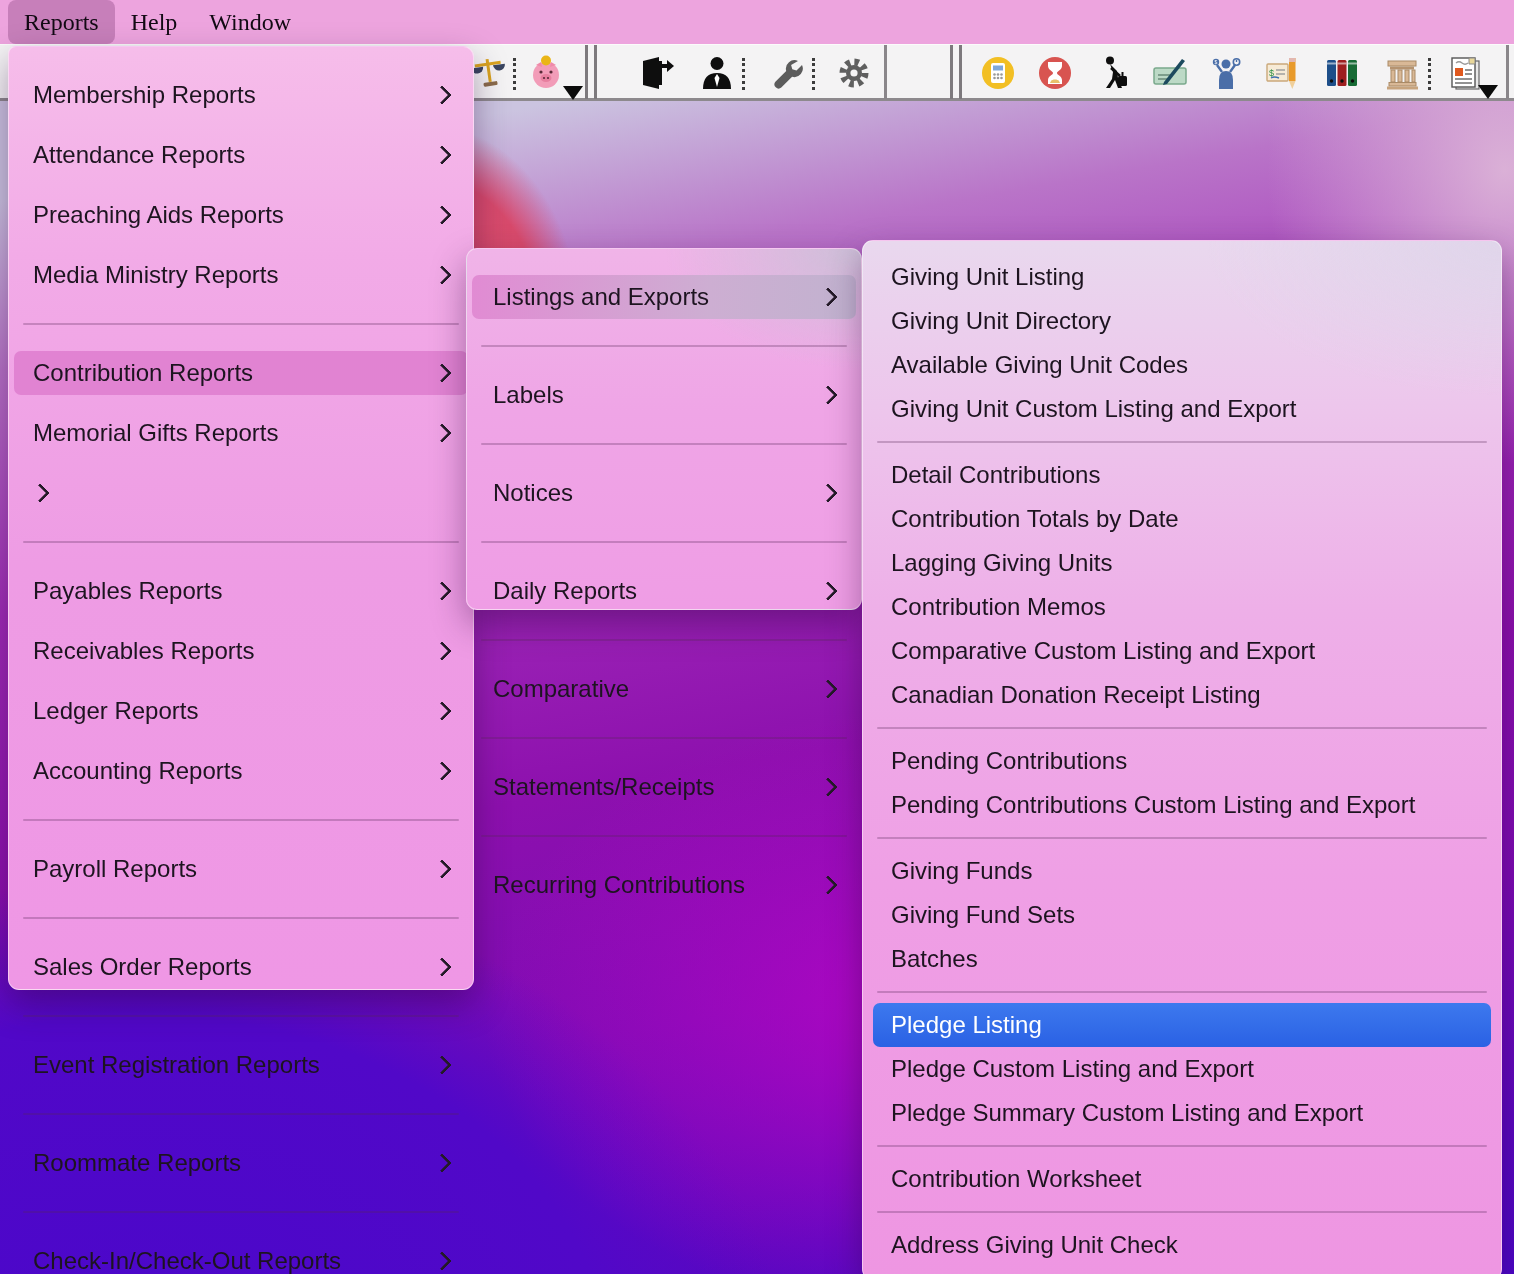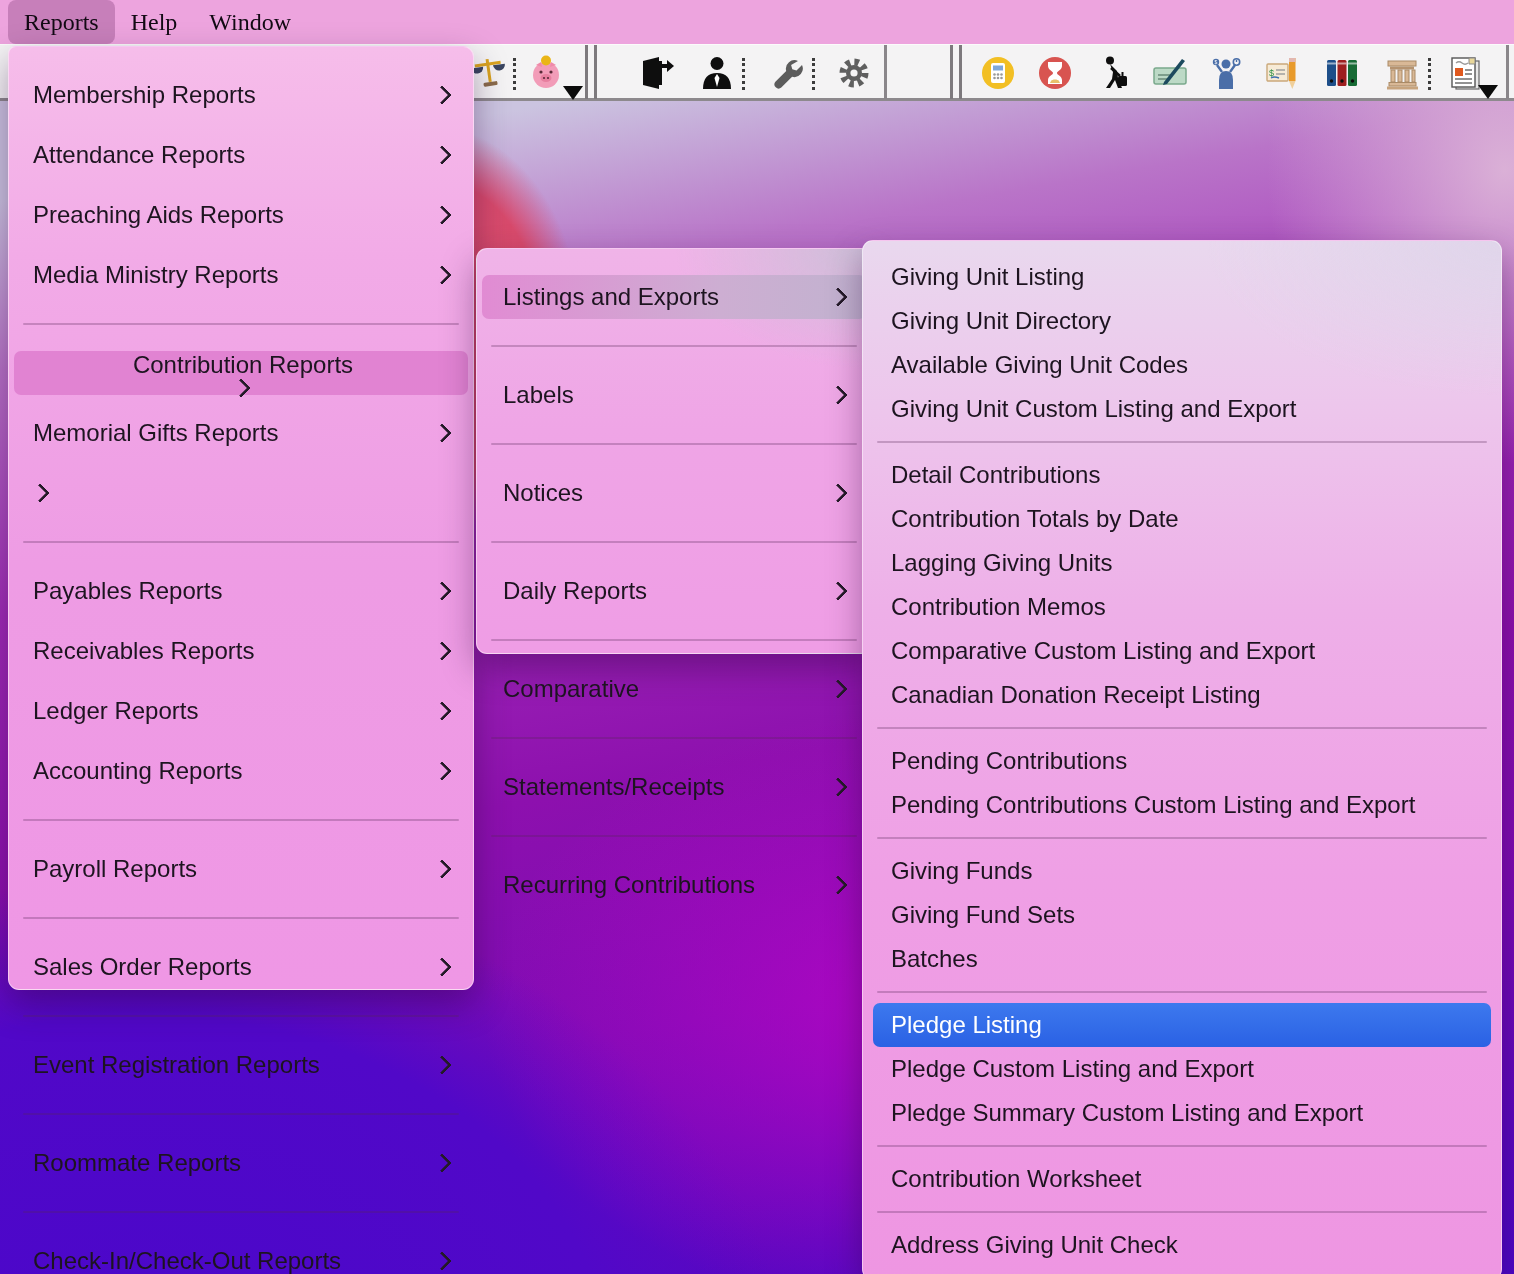--- a/index.html
+++ b/index.html
@@ -29,38 +29,38 @@
   .menubar{position:absolute;left:0;top:0;width:1514px;height:44px;background:#eda4de;
     display:flex;align-items:stretch;padding-left:8px;z-index:30;}
   .mb-item{display:flex;align-items:center;padding:0 16px;font-size:24px;color:#120a14;border-radius:8px;font-family:Liberation Serif, serif;}
   .mb-item.active{background:#c77fba;}
   
   .menu{position:absolute;box-sizing:border-box;border:1px solid rgba(255,255,255,.45);
     box-shadow:0 14px 34px rgba(40,0,55,.38);color:#1d1420;}
   .menu .inner{padding-top:10px;}
   .m1{left:8px;top:46px;width:466px;height:944px;border-radius:8px 11px 11px 11px;z-index:40;
     background:linear-gradient(180deg,#f6bdea 0%,#f2abe7 22%,#ee9ce4 55%,#ef97e5 100%);}
-  .m2{left:476px;top:248px;width:396px;height:406px;border-radius:11px;z-index:50;
+  .m2{left:466px;top:248px;width:396px;height:362px;border-radius:11px;z-index:50;
     background:radial-gradient(260px 160px at 100% 0%,rgba(203,192,215,.95) 0%,rgba(203,192,215,0) 75%),
       linear-gradient(180deg,#f0b4e8 0%,#efa5e6 45%,#ef9de5 100%);}
   .m3{left:862px;top:240px;width:640px;height:1040px;border-radius:11px;z-index:60;
     background:radial-gradient(420px 220px at 100% 0%,rgba(223,213,234,.9) 0%,rgba(223,213,234,0) 70%),
       linear-gradient(180deg,#e9d8ee 0%,#edc6ec 16%,#eeafe8 36%,#ef9fe5 62%,#ee96e2 100%);}
   .m3 .inner{padding-top:14px;}
   .mrow{height:44px;display:flex;align-items:center;font-size:24px;white-space:nowrap;}
   .m1 .mrow,.m2 .mrow{margin:16px 5px;padding:0 15px 0 19px;border-radius:7px;}
   .m2 .mrow{padding:0 17px 0 21px;}
   .m3 .mrow{margin:0 10px;padding:0 18px;border-radius:7px;}
   .mlabel{flex:1;}
   .chev{width:11px;height:11px;border-top:3px solid #241a28;border-right:3px solid #241a28;
     transform:rotate(45deg);border-radius:1.5px;margin-right:4px;}
   .msep{height:22px;position:relative;}
   .msep::after{content:"";position:absolute;left:14px;right:14px;top:10px;height:2px;
     background:rgba(86,40,86,.28);border-radius:1px;}
-  .hl-pink{background:#e183d2;flex-direction:column;}
+  .hl-pink{background:#e183d2;}
   .hl-fade{background:linear-gradient(90deg,#e18bd3 0%,#cdaed2 62%,#c1b2cf 100%);}
   .hl-blue{background:linear-gradient(180deg,#3d79ee 0%,#2a61e4 100%);color:#ffffff;}
 </style>
 </head>
 <body>
 
 <div class="toolbar">
   <div class="tbi" style="left:471px">
     <svg viewBox="0 0 36 36">
         <g transform="rotate(-8 18 18)">

